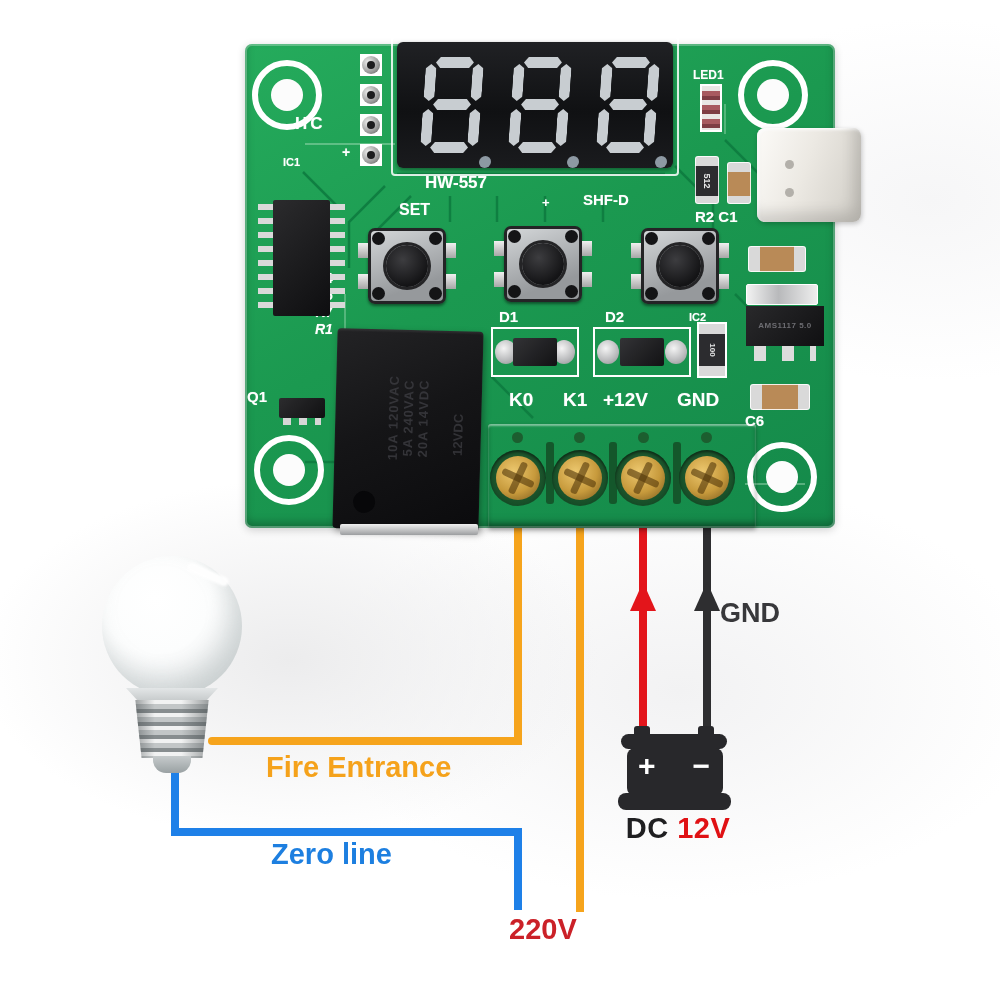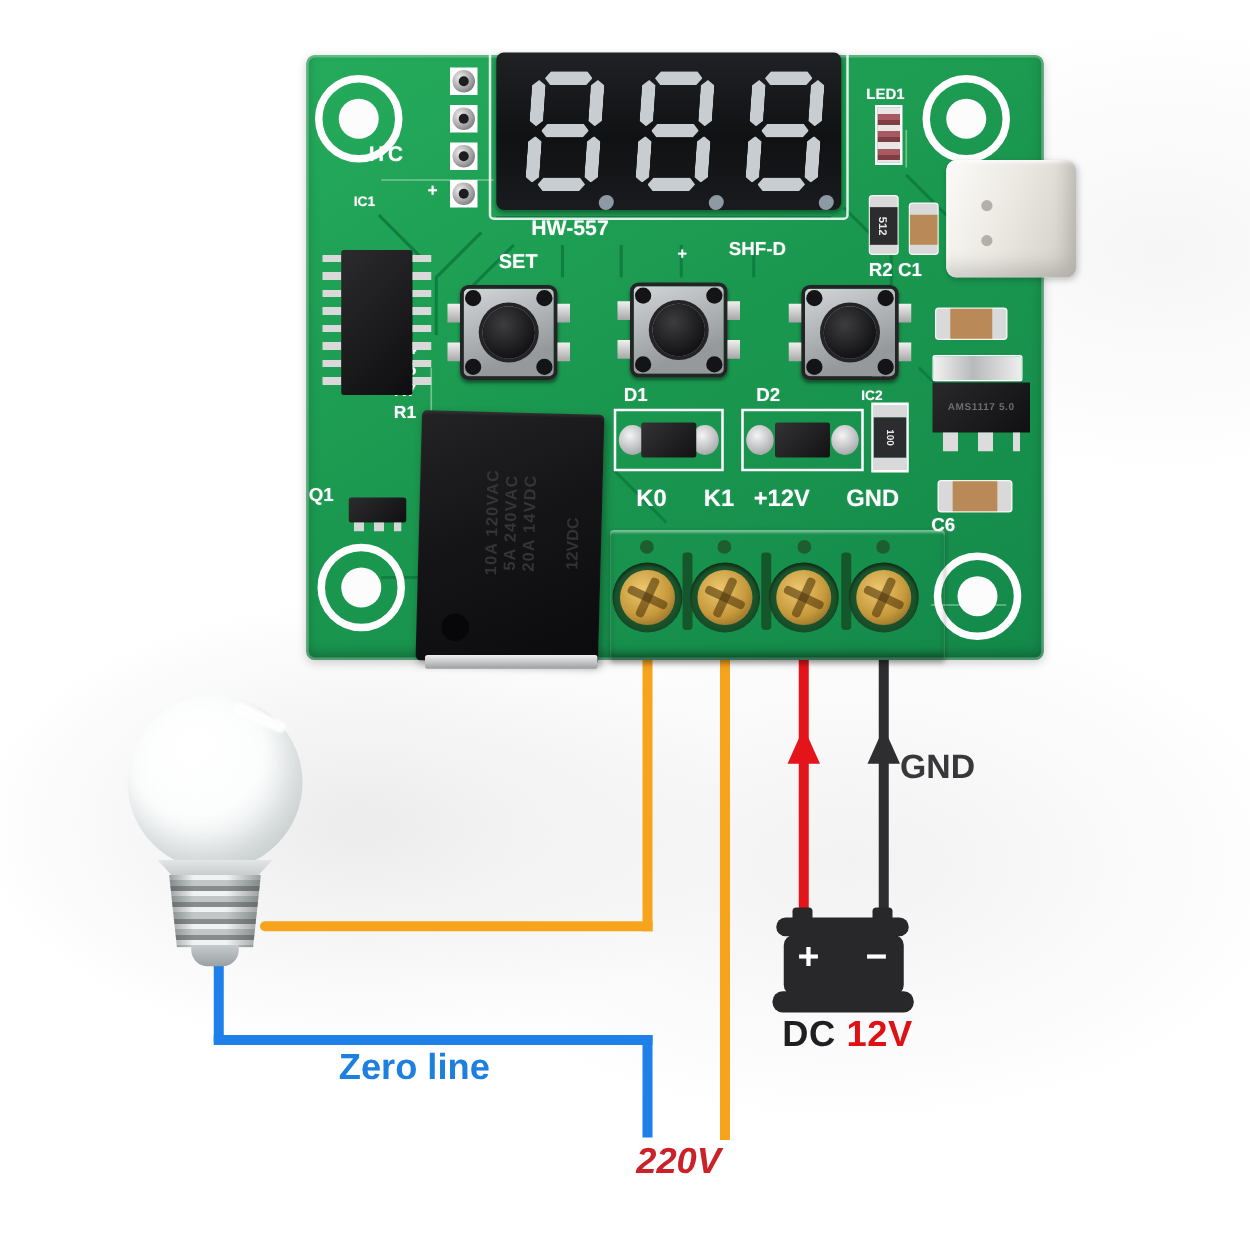--- a/index.html
+++ b/index.html
@@ -215,21 +215,21 @@
     <span class="silk" style="left:254px;top:264px;font-size:15px;">D1</span>
     <span class="silk" style="left:360px;top:264px;font-size:15px;">D2</span>
     <span class="silk" style="left:436px;top:246px;font-size:14px;padding-left:16px;">R3</span>
     <span class="silk" style="left:2px;top:344px;font-size:15px;">Q1</span>
     <span class="silk" style="left:500px;top:368px;font-size:15px;">C6</span>
 
     <div style="position:absolute;left:70px;top:226px;">
       <span class="silk" style="position:static;display:block;font-size:14px;line-height:17px;">C4</span>
       <span class="silk" style="position:static;display:block;font-size:14px;line-height:17px;">C5</span>
       <span class="silk" style="position:static;display:block;font-size:14px;line-height:17px;">R7</span>
-      <span class="silk" style="position:static;display:block;font-size:14px;line-height:17px;">R1</span>
+      <span class="silk" style="position:static;display:block;font-size:14px;line-height:17px;font-style:italic;">R1</span>
     </div>
 
     <span class="silk" style="left:264px;top:345px;font-size:19px;">K0</span>
     <span class="silk" style="left:318px;top:345px;font-size:19px;">K1</span>
     <span class="silk" style="left:358px;top:345px;font-size:19px;">+12V</span>
     <span class="silk" style="left:432px;top:345px;font-size:19px;">GND</span>
 
     <div class="ic-chip">
       <div class="pins-l"></div>
       <div class="body"></div>
@@ -362,17 +362,18 @@
   <div class="bat" style="left:621px;top:734px;width:106px;height:15px;border-radius:8px;"></div>
   <div class="bat" style="left:627px;top:748px;width:96px;height:48px;border-radius:8px;">
     <span style="position:absolute;left:11px;top:1px;color:#fff;font-size:30px;font-weight:bold;">+</span>
     <span style="position:absolute;right:13px;top:1px;color:#fff;font-size:30px;font-weight:bold;">−</span>
   </div>
   <div class="bat" style="left:618px;top:793px;width:113px;height:17px;border-radius:8px;"></div>
   <div class="bat-caption">
     <span>DC </span><span style="color:#E01114;">12V</span>
   </div>
 
+  <span class="big-label" style="left:266px;top:751px;font-size:29px;color:#F5A21B;">Fire Entrance</span>
   <span class="big-label" style="left:271px;top:838px;font-size:29px;color:#1D7FE0;">Zero line</span>
-  <span class="big-label" style="left:509px;top:913px;font-size:29px;color:#CB2128;font-style:italic;">220V</span>
+  <span class="big-label" style="left:509px;top:913px;font-size:29px;color:#CB2128;">220V</span>
   <span class="big-label" style="left:720px;top:598px;font-size:27px;color:#38383B;">GND</span>
 
 </div>
 
 </body></html>

